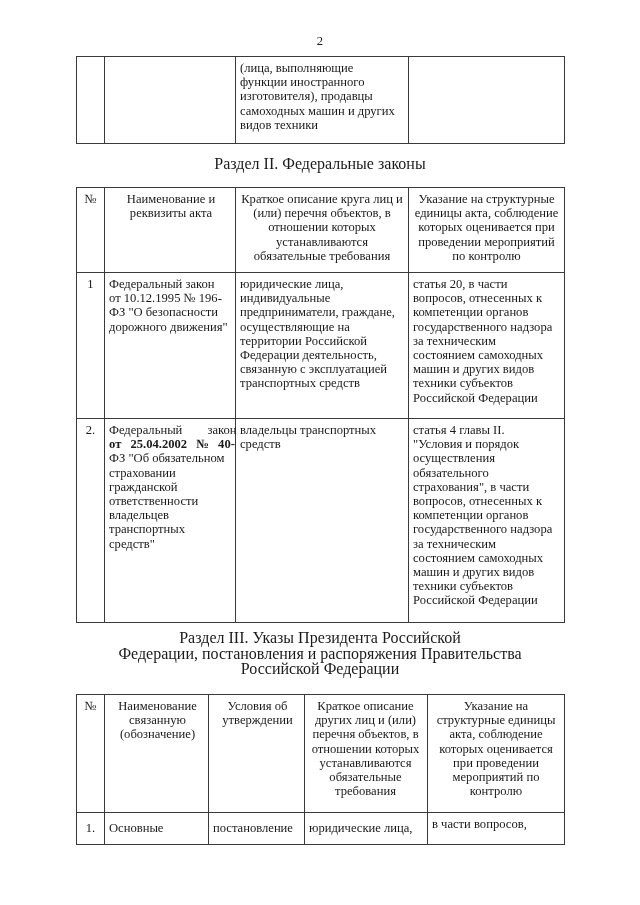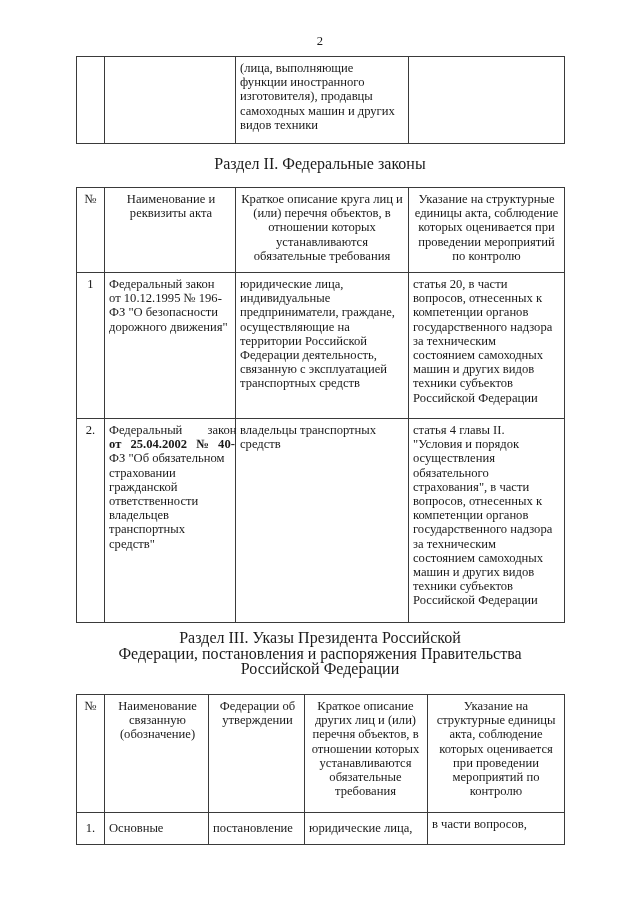--- a/index.html
+++ b/index.html
@@ -155,21 +155,21 @@
     </colgroup>
   <tbody>
       <tr style="height:118px;">
     <th style="padding-left:2px;">№</th>
     <th>
       <span class="line">Наименование</span>
       <span class="line">связанную</span>
       <span class="line">(обозначение)</span>
     </th>
     <th>
-      <span class="line">Федерации об</span>
+      <span class="line">Условия об</span>
       <span class="line">утверждении</span>
     </th>
     <th style="padding-left:0;padding-right:1px;">
       <span class="line">Краткое описание</span>
       <span class="line">других лиц и (или)</span>
       <span class="line">перечня объектов, в</span>
       <span class="line">отношении которых</span>
       <span class="line">устанавливаются</span>
       <span class="line">обязательные</span>
       <span class="line">требования</span>

